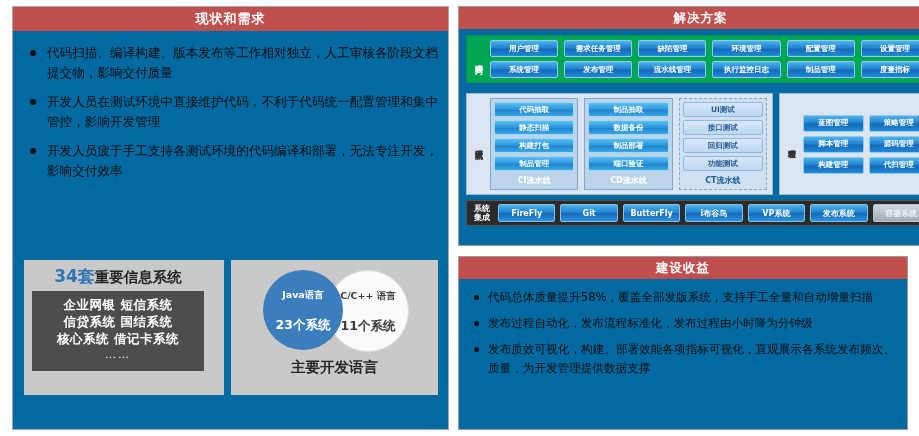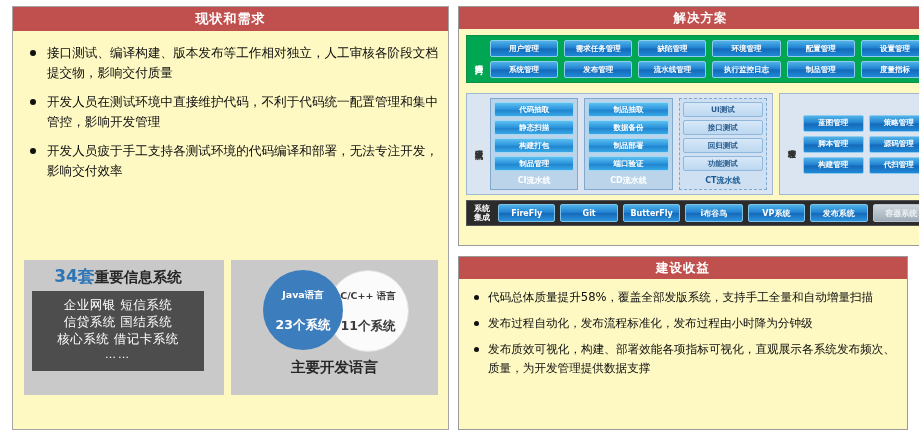--- a/index.html
+++ b/index.html
@@ -6,21 +6,21 @@
   body{
     width:919px;height:436px;
     background:#ffffff;
     font-family:"DejaVu Sans","Liberation Sans",sans-serif;
     overflow:hidden;
     position:relative;
   }
   .slide{position:relative;width:919px;height:436px;}
 
   
-  .panel{position:absolute;box-sizing:border-box;background:#fef9c3;border:1px solid #9a9a9a;}
+  .panel{position:absolute;box-sizing:border-box;background:#0369a1;border:1px solid #9a9a9a;}
   .panel-head{
     background:#c0504d;color:#fff;text-align:center;
     font-weight:bold;letter-spacing:1px;
     display:flex;align-items:center;justify-content:center;
   }
 
   
   #left-panel{left:12px;top:6px;width:437px;height:424px;border:1px solid #a6a6a6;}
   #left-head{height:24px;font-size:13px;}
   .bullet-list{padding:12px 10px 4px 14px;margin:0;list-style:none;}
@@ -47,21 +47,21 @@
     text-align:center;font-size:14.5px;font-weight:bold;color:#262626;
     line-height:20px;margin-bottom:4px;white-space:nowrap;
   }
   #systems-title .num{color:#2e75b6;font-size:17px;}
   #systems-box{
     background:#4d4d4d;height:80px;box-sizing:border-box;
     padding:5px 4px;display:flex;flex-direction:column;
     align-items:center;justify-content:flex-start;
   }
   .sys-row{
-    color:#fff;font-weight:normal;font-size:12.5px;line-height:17px;
+    color:#fff;font-weight:bold;font-size:12.5px;line-height:17px;
     letter-spacing:.5px;white-space:nowrap;
   }
   .sys-dots{color:#fff;font-size:11px;line-height:16px;letter-spacing:2px;}
 
   
   #venn{position:relative;width:100%;height:92px;}
   .circle{position:absolute;top:6px;width:80px;height:80px;border-radius:50%;
           display:flex;flex-direction:column;align-items:center;justify-content:center;}
   #c-java{left:28px;background:#3c7ebd;color:#fff;z-index:2;}
   #c-cpp{left:92px;background:#fbfbfb;color:#3a3a3a;border:1px solid #ddd;z-index:1;}
@@ -155,21 +155,21 @@
 </style>
 </head>
 <body>
 
 <div class="slide">
 
   <div class="panel" id="left-panel">
     <div class="panel-head" id="left-head">现状和需求</div>
 
     <ul class="bullet-list">
-      <li>接口测试、编译构建、版本发布等工作相对独立，人工审核各阶段文档提交物，影响交付质量</li>
+      <li>代码扫描、编译构建、版本发布等工作相对独立，人工审核各阶段文档提交物，影响交付质量</li>
       <li>开发人员在测试环境中直接维护代码，不利于代码统一配置管理和集中管控，影响开发管理</li>
       <li>开发人员疲于手工支持各测试环境的代码编译和部署，无法专注开发，影响交付效率</li>
     </ul>
 
     <div id="stats-wrap">
 
       <div class="stat-card" id="stat-systems">
         <div id="systems-title">
           <span class="num">34套</span><span>重要信息系统</span>
         </div>

